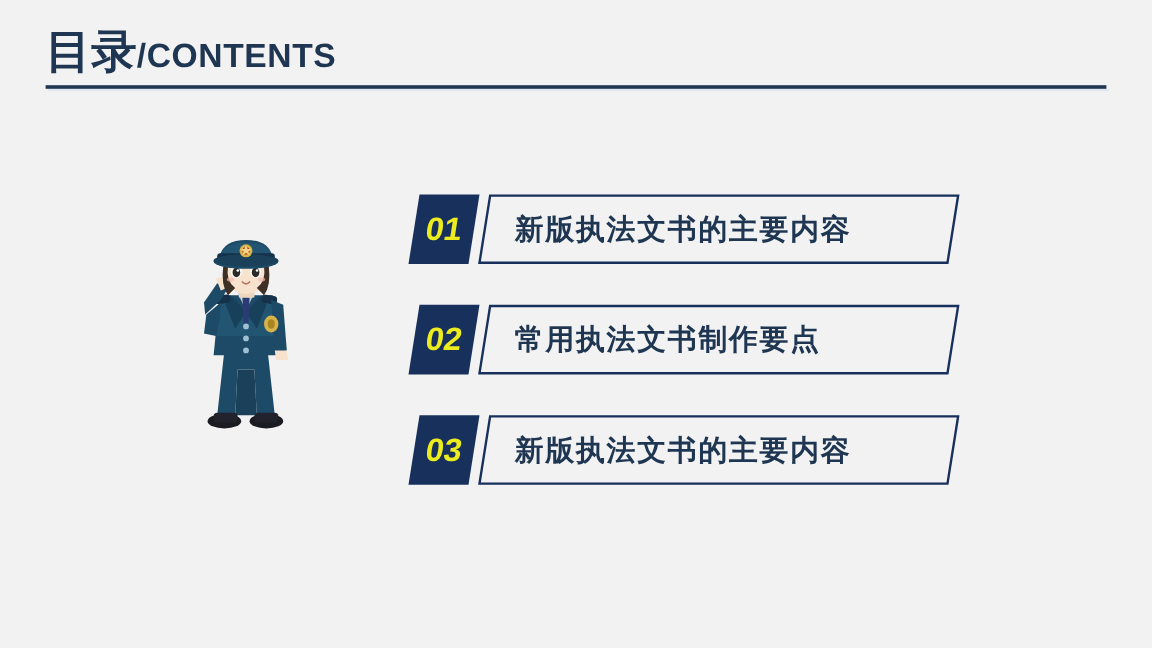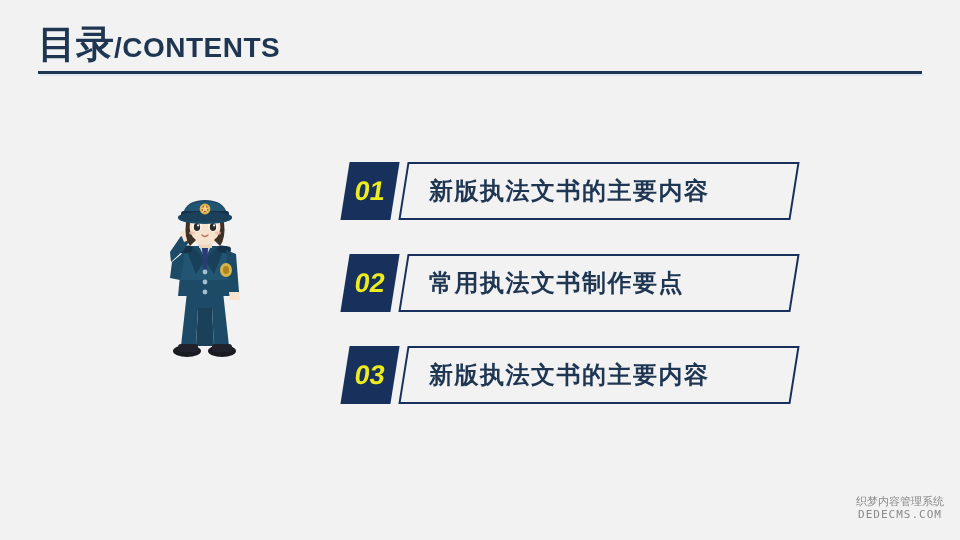--- a/index.html
+++ b/index.html
@@ -268,18 +268,14 @@
 
     <div class="toc-item i2">
       <div class="num-badge"></div>
       <div class="num-text">03</div>
       <div class="label-box"></div>
       <div class="label-text">新版执法文书的主要内容</div>
     </div>
 
   </div>
 
-  <div class="watermark">
-    <div class="wm-cn">织梦内容管理系统</div>
-    <div class="wm-en">DEDECMS.COM</div>
-  </div>
 
 </div>
 
 </body></html>

